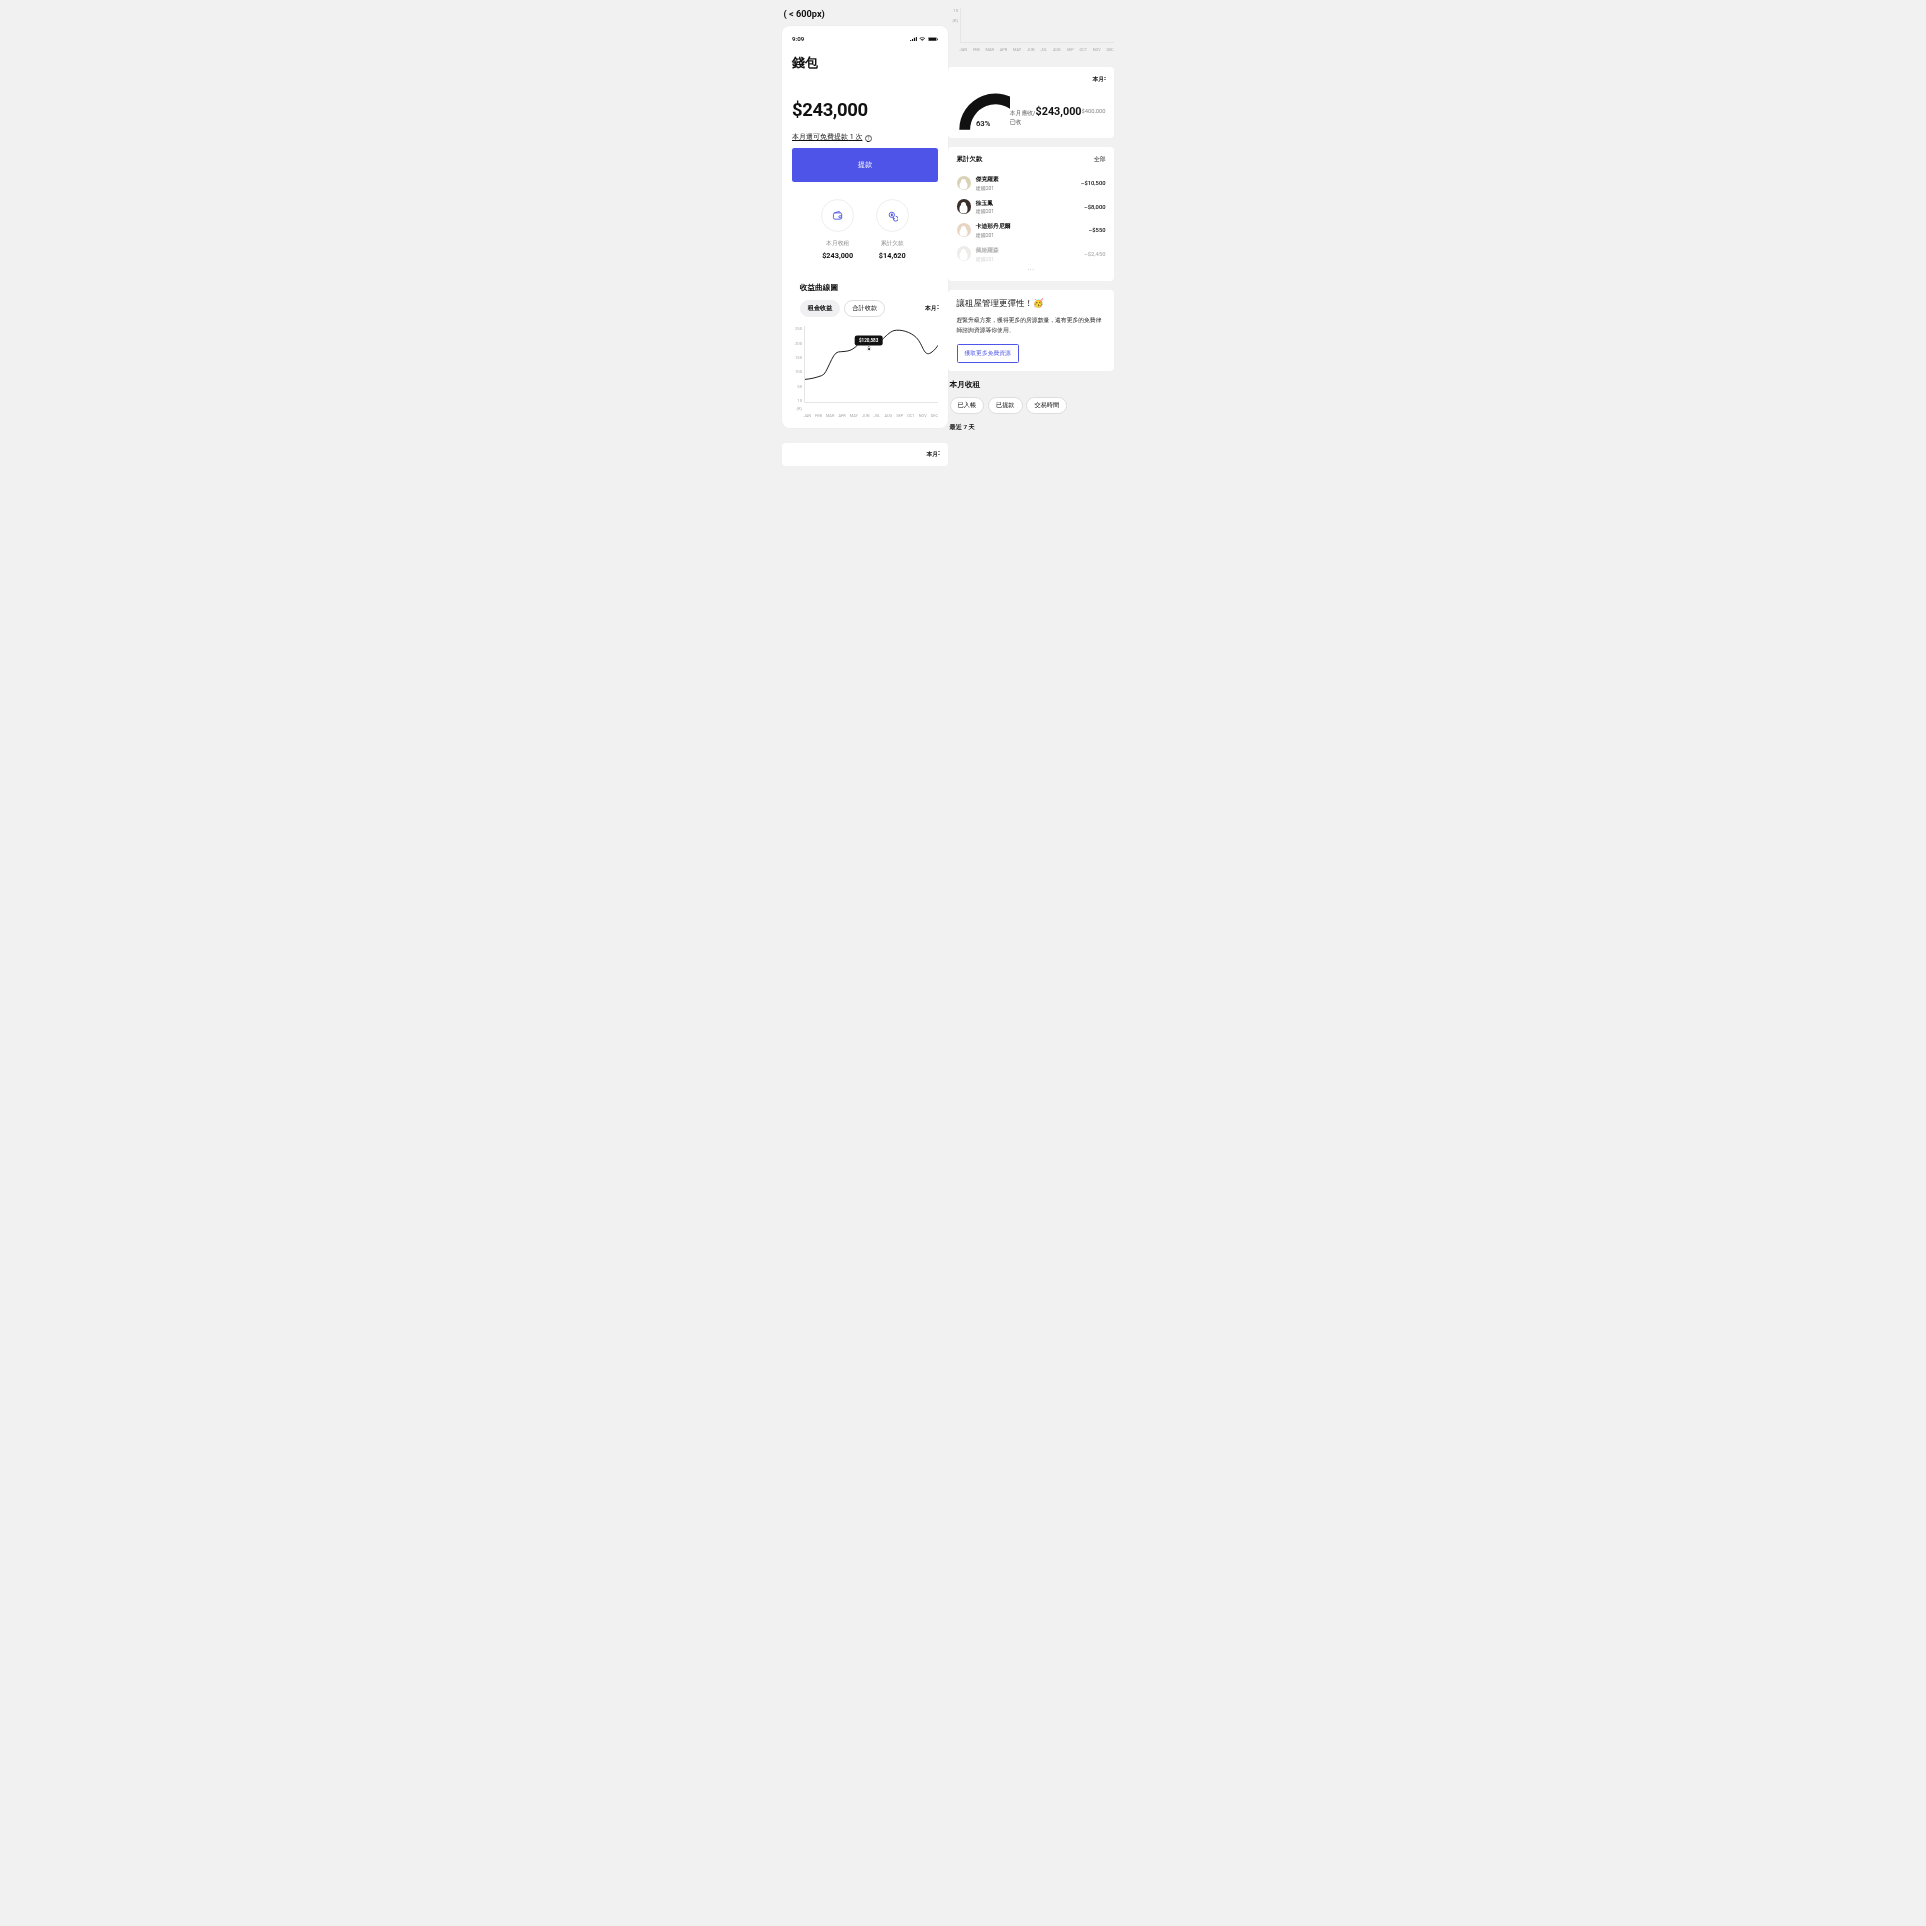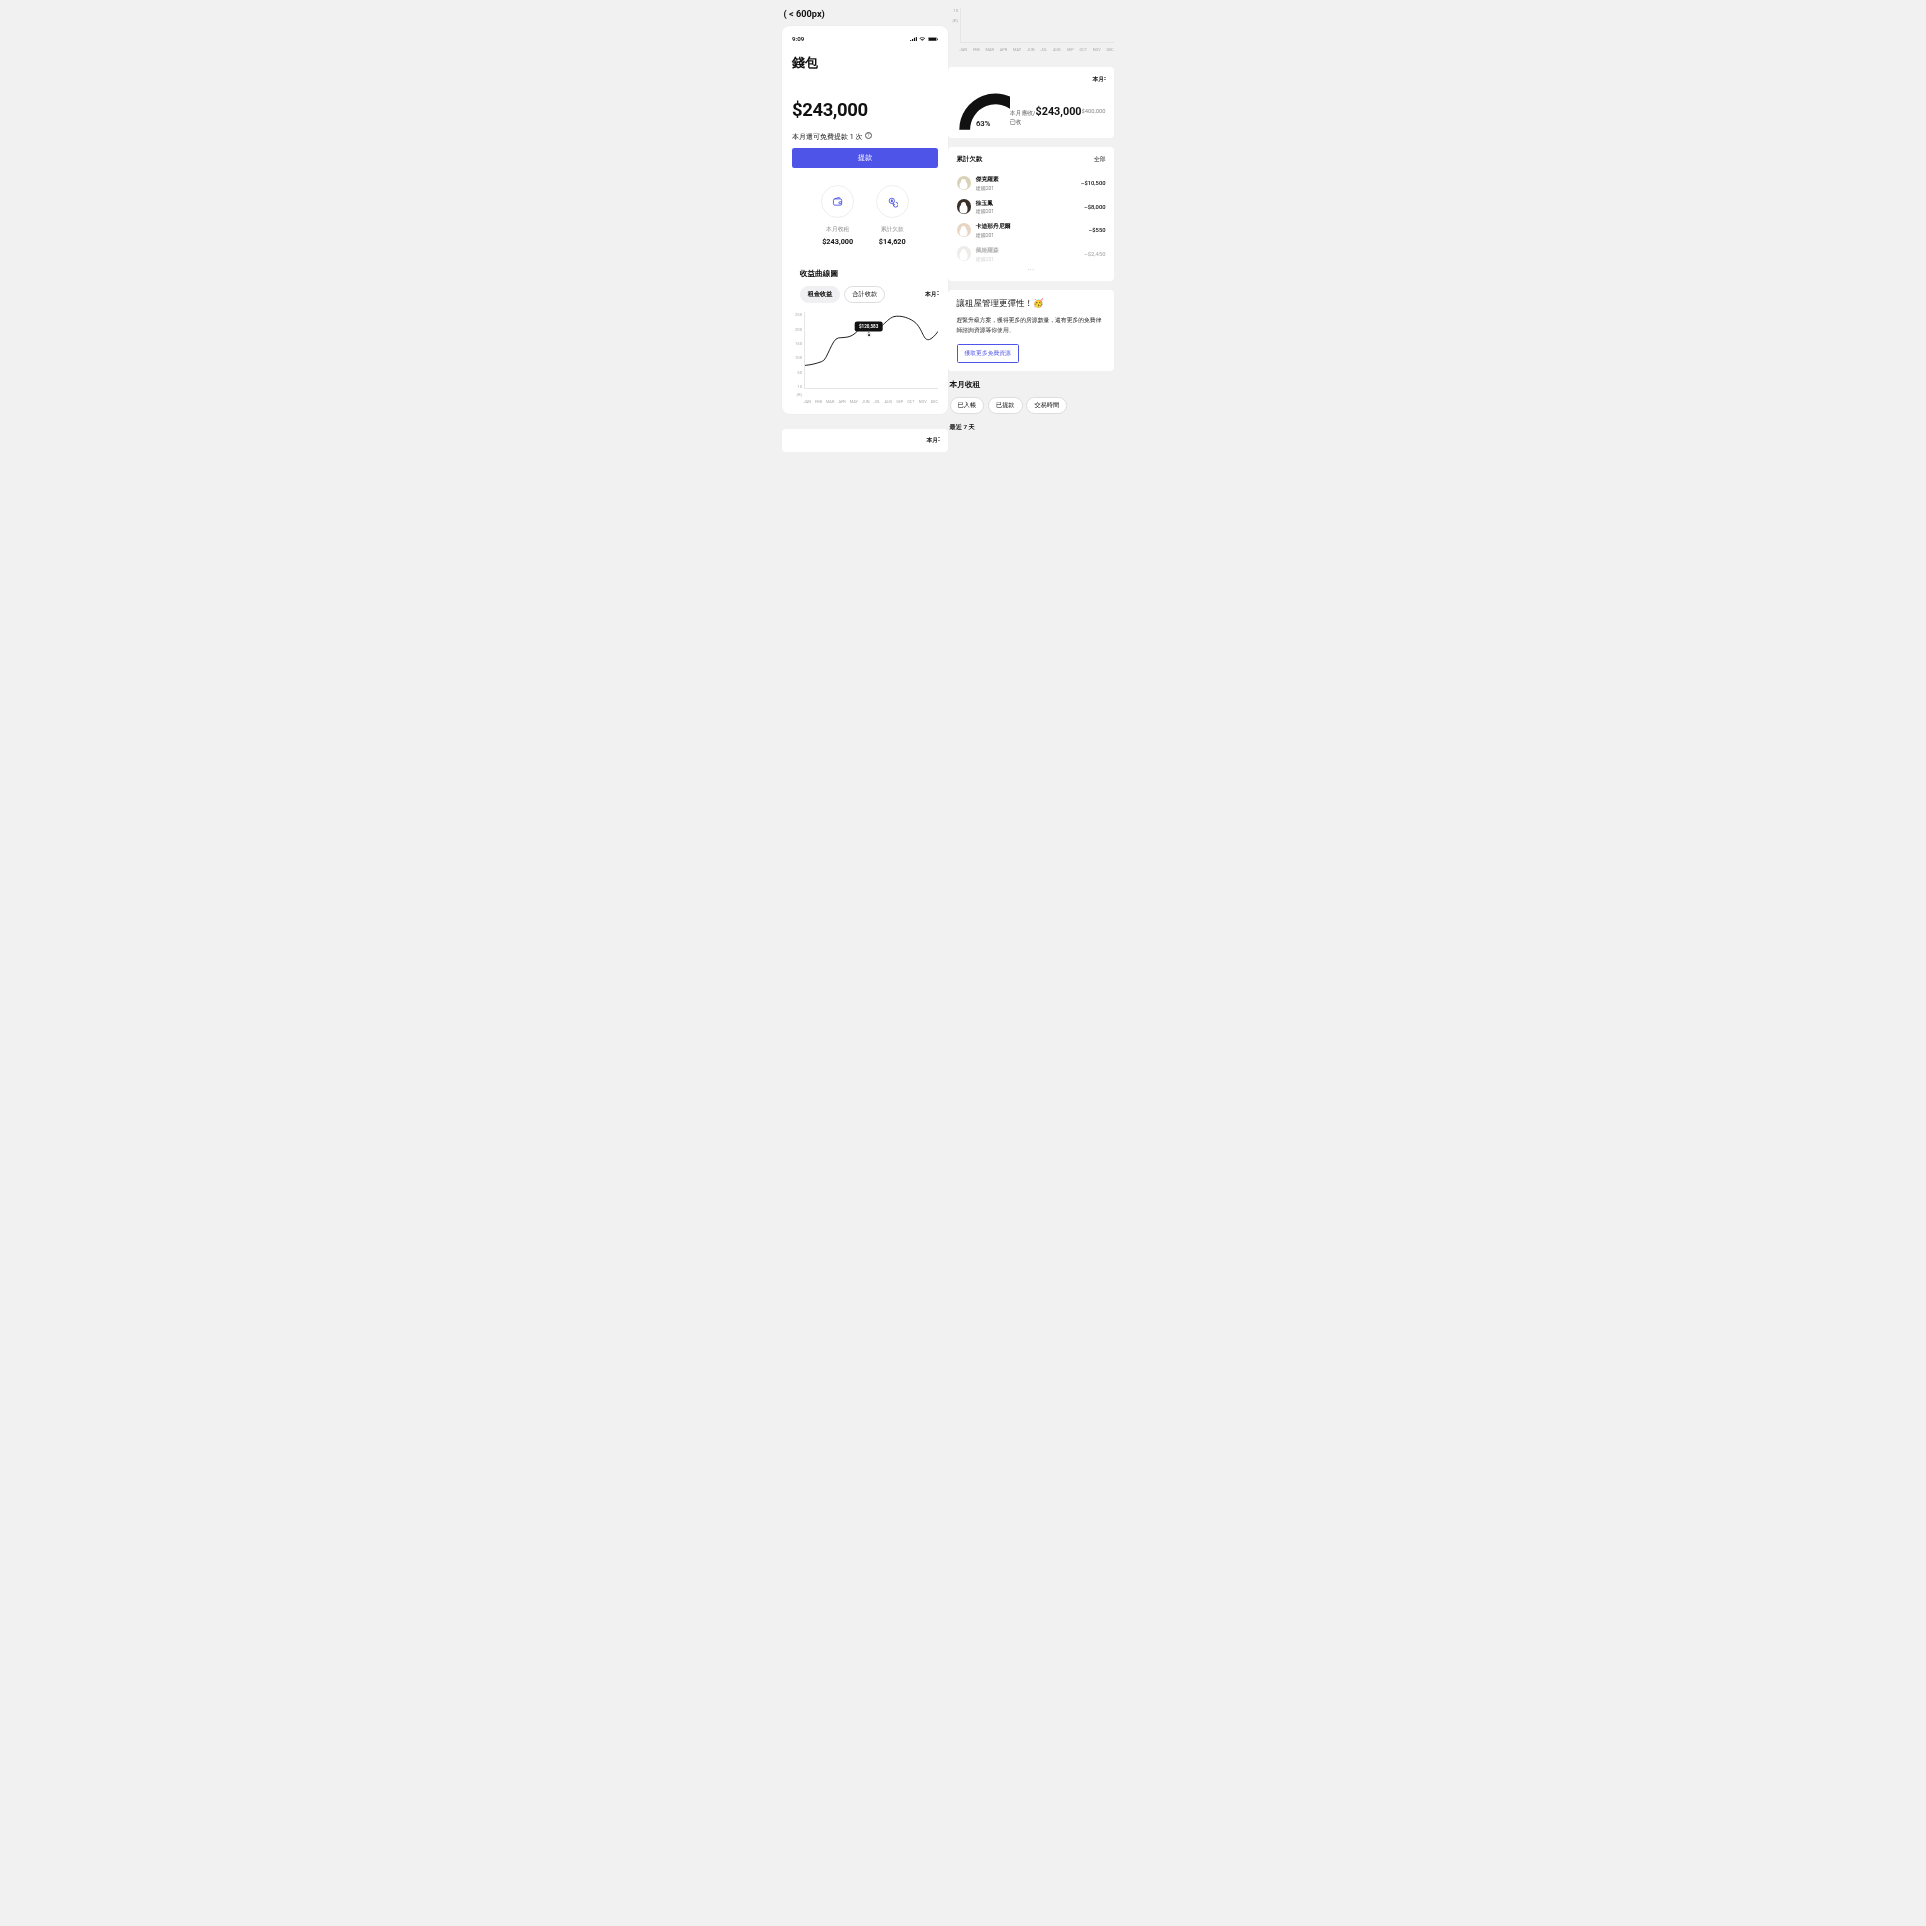--- a/index.html
+++ b/index.html
@@ -52,42 +52,43 @@
   .balance {
     font-size: 18.5px;
     font-weight: 700;
     letter-spacing: -0.4px;
     margin-bottom: 11.6px;
   }
   .withdraw-info {
     font-size: 7px;
     margin-bottom: 6.2px;
     display: flex;
-    align-items: flex-start;
+    align-items: flex-end;
     gap: 2.3px;
+    text-decoration: underline;
   }
   .help-icon {
     display: inline-flex;
     width: 7px; height: 7px;
     border: 0.6px solid #555;
     border-radius: 50%;
     align-items: center;
     justify-content: center;
     font-size: 4.6px;
     color: #555;
   }
   .btn-primary {
     width: 100%;
     background: #4f54e8;
     color: #fff;
     border: none;
     border-radius: 2.3px;
     font-size: 7.3px;
     font-weight: 500;
-    padding: 5px 0;
+    padding: 12px 0;
     cursor: pointer;
   }
 
   
   .stat-row {
     display: flex;
     justify-content: center;
     gap: 21.6px;
     margin-top: 17px;
     margin-bottom: 23px;

